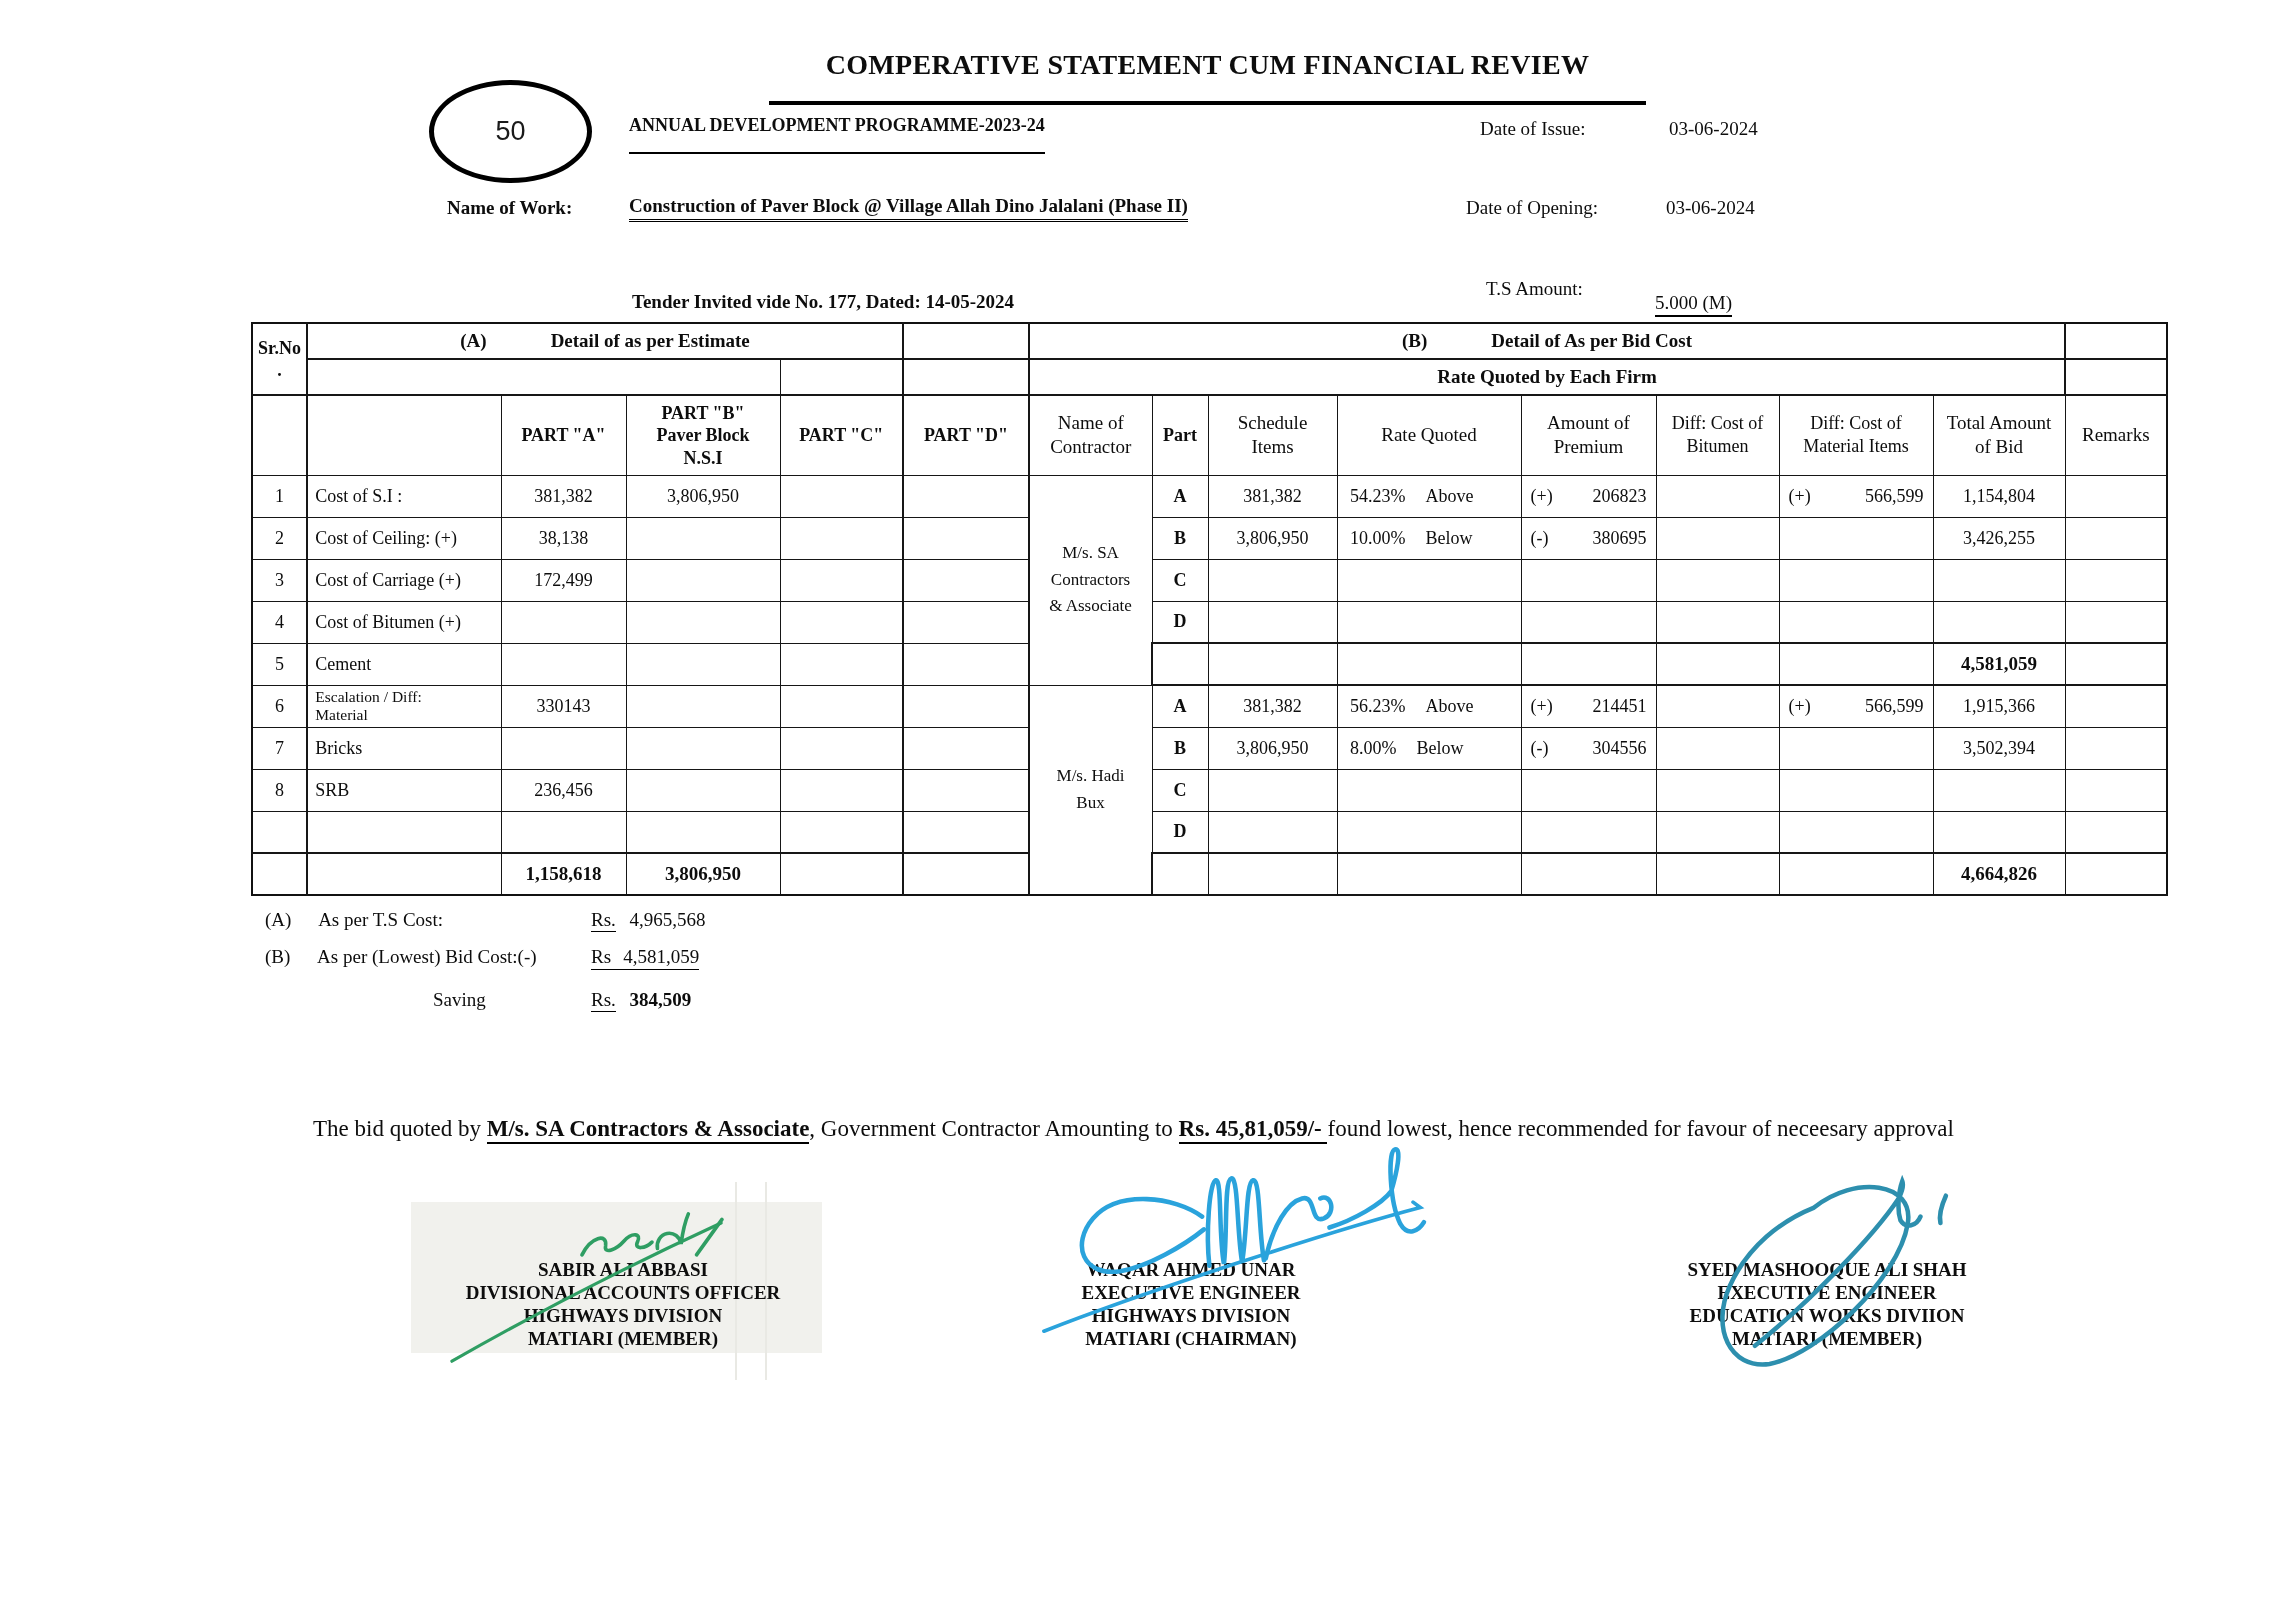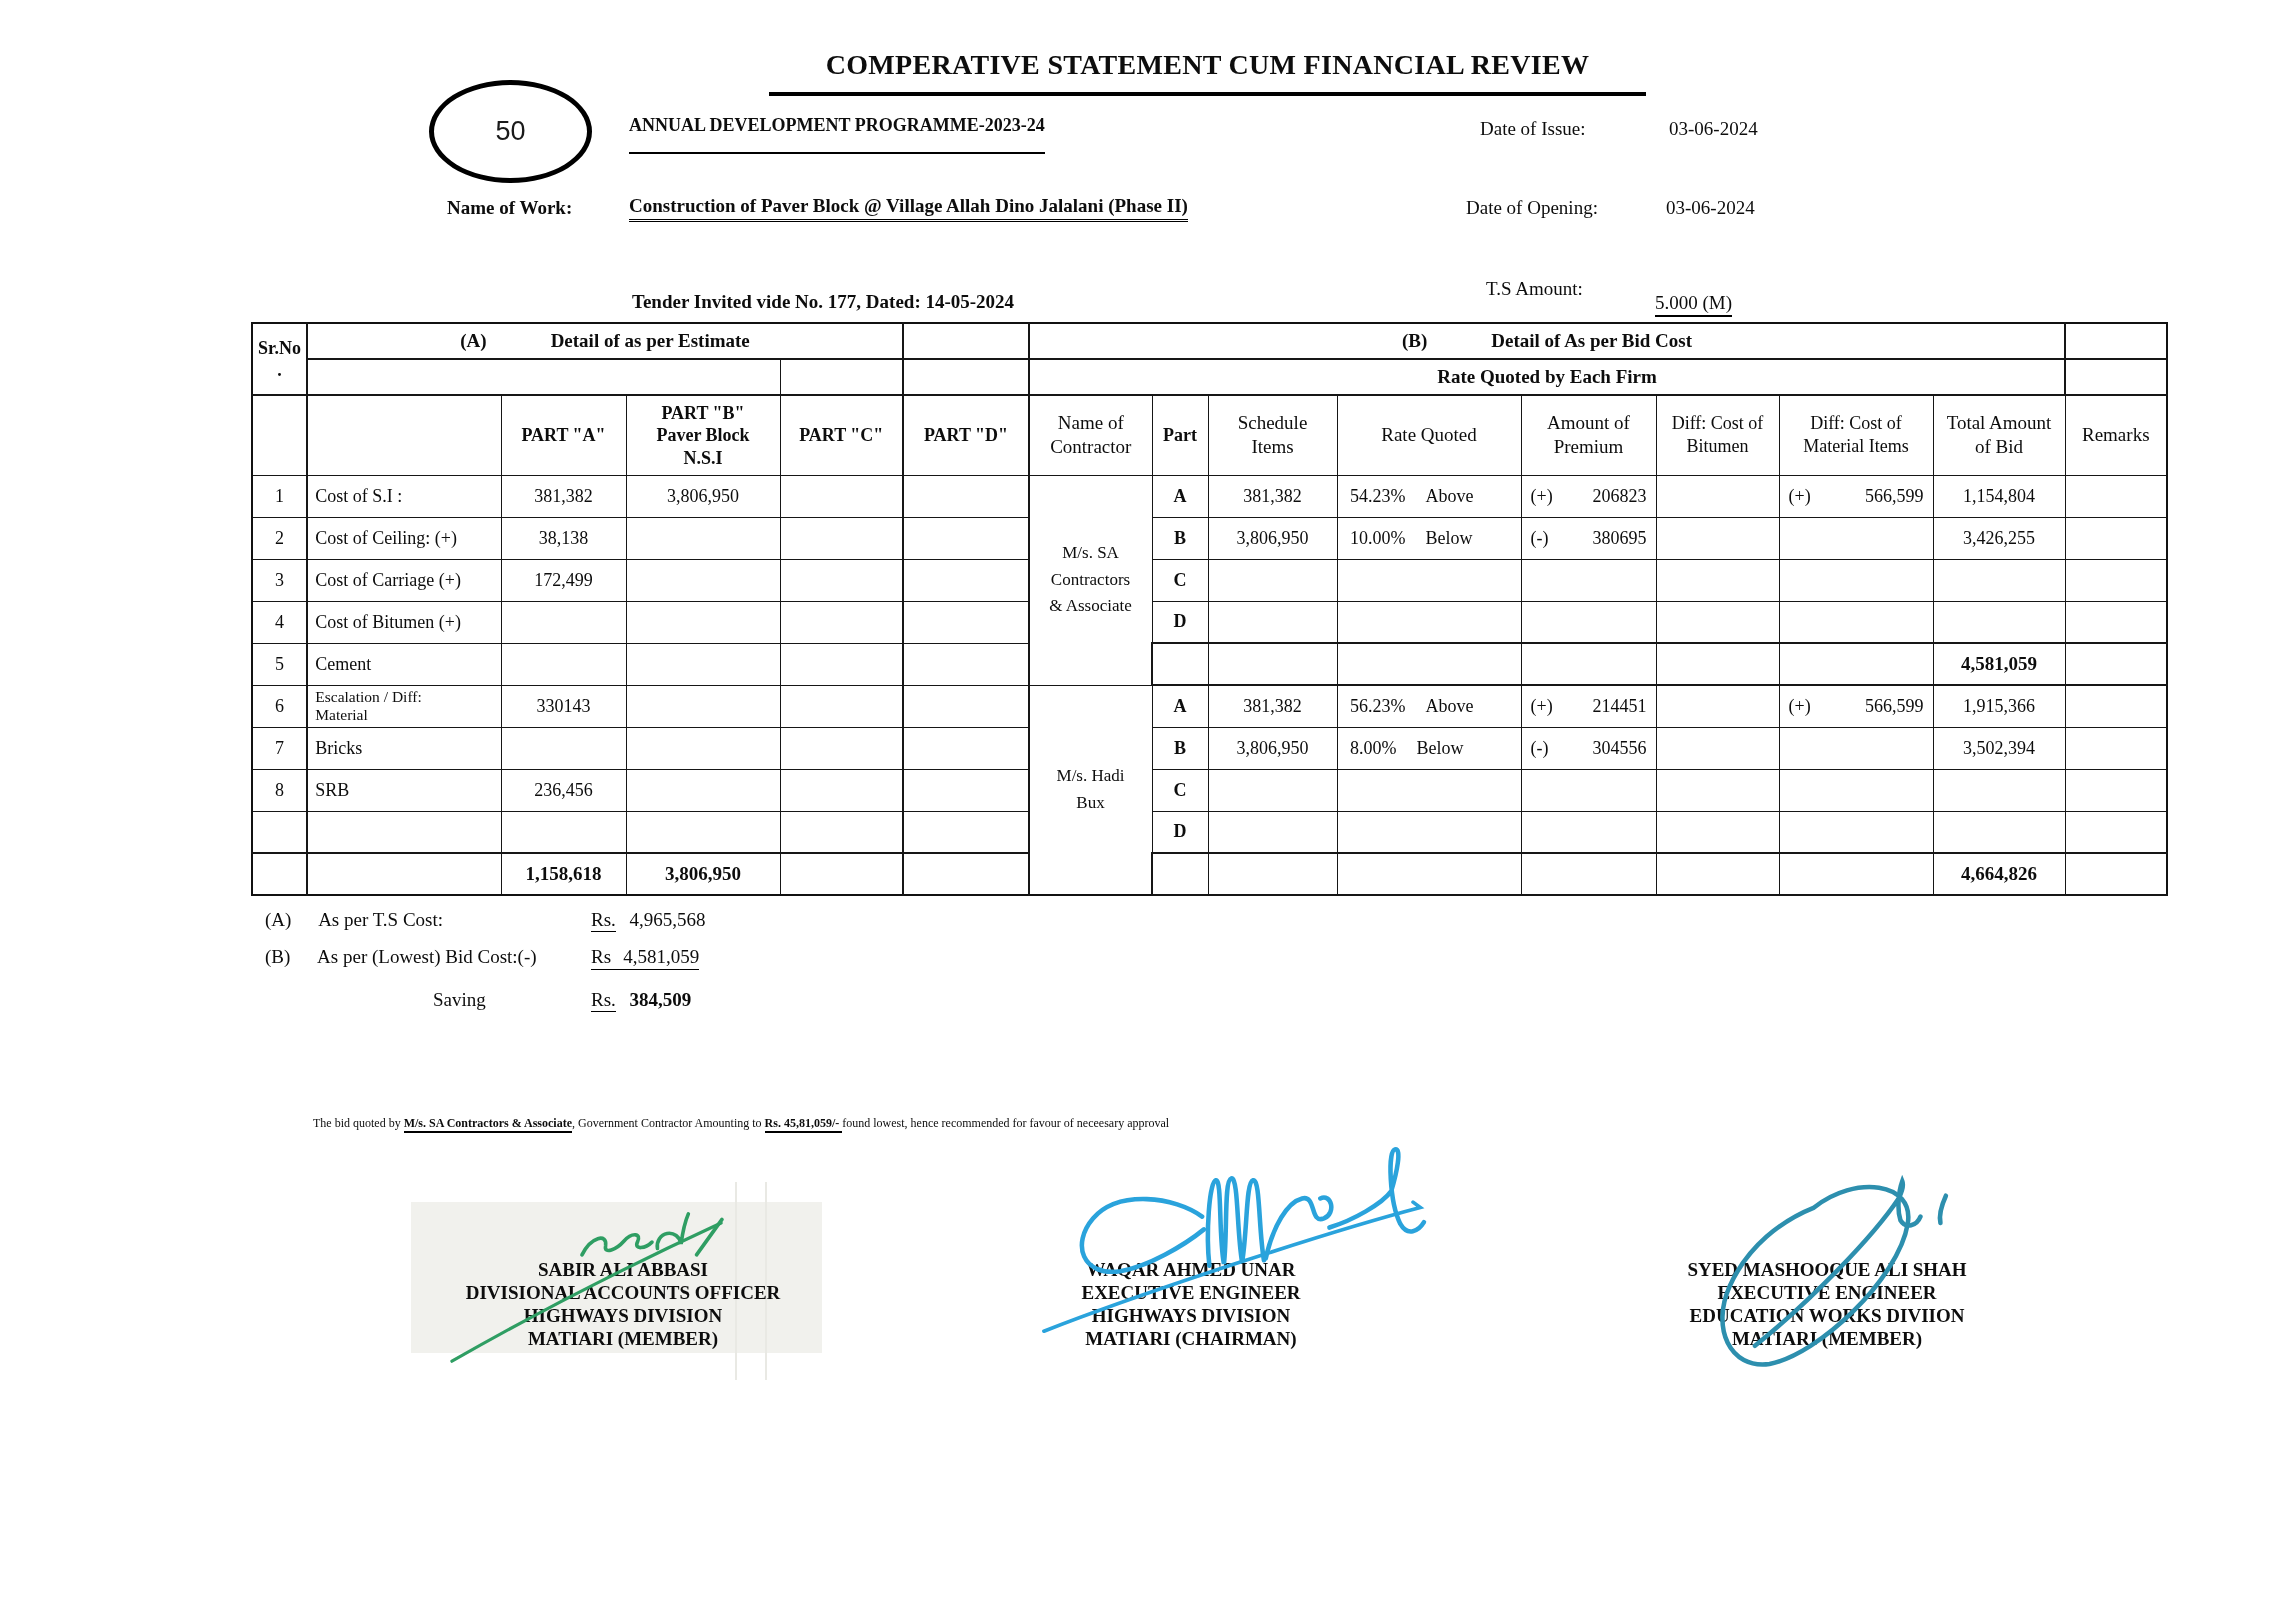--- a/index.html
+++ b/index.html
@@ -9,21 +9,21 @@
   }
   .abs{position:absolute;}
   
   .badge{
     left:429px;top:80px;width:153px;height:93px;border:5.5px solid #000;border-radius:50%;
     display:flex;align-items:center;justify-content:center;
     font-family:"Liberation Sans", sans-serif;font-size:27px;color:#1a1a1a;
   }
   .doc-title{
     left:769px;top:49px;width:877px;text-align:center;font-size:28px;font-weight:bold;
-    letter-spacing:0.3px;border-bottom:4.5px solid #000;padding-bottom:11px;white-space:nowrap;
+    letter-spacing:0.3px;border-bottom:4.5px solid #000;padding-bottom:20px;white-space:nowrap;
   }
   .programme{
     left:629px;top:115px;font-size:18px;font-weight:bold;border-bottom:2.7px solid #000;
     padding-bottom:16px;white-space:nowrap;
   }
   .lbl{font-size:19px;white-space:nowrap;}
   .lbl-b{font-size:19px;font-weight:bold;white-space:nowrap;}
   .work-value{font-size:19px;font-weight:bold;border-bottom:3.6px double #000;padding-bottom:1.8px;white-space:nowrap;}
   .ts-value{font-size:19px;border-bottom:2.7px solid #000;padding-bottom:0.9px;white-space:nowrap;}
   
@@ -43,21 +43,21 @@
   .cmp .bb3{border-bottom-width:2.7px;}
   .cmp .hv{border-top-width:2.7px;border-bottom-width:2.7px;}
   .cmp .ht{border-top-width:2.7px;}
   .secflex{display:flex;justify-content:center;gap:64px;font-weight:bold;font-size:19px;}
   .split{display:flex;justify-content:space-between;align-items:center;padding:0 5.5px;}
   .rate{display:flex;justify-content:flex-start;gap:20px;align-items:center;padding-left:9px;}
   
   .sum-txt{font-size:19px;white-space:nowrap;}
   .u2{border-bottom:1.8px solid #000;padding-bottom:0.9px;}
   
-  .statement{left:313px;top:1116px;font-size:12px;white-space:nowrap;text-align:center;}
+  .statement{left:313px;top:1116px;font-size:23px;white-space:nowrap;text-align:center;}
   .statement .strong{font-weight:bold;border-bottom:2.7px solid #000;padding-bottom:0.9px;}
   
   .sig-block{text-align:center;font-weight:bold;font-size:19px;line-height:23px;}
   .scan-shade{background:#f1f1ed;}
   .scan-line{background:#e9e9e4;width:1.8px;}
   svg.ink{left:0;top:0;pointer-events:none;}
 </style>
 </head>
 <body>
 

